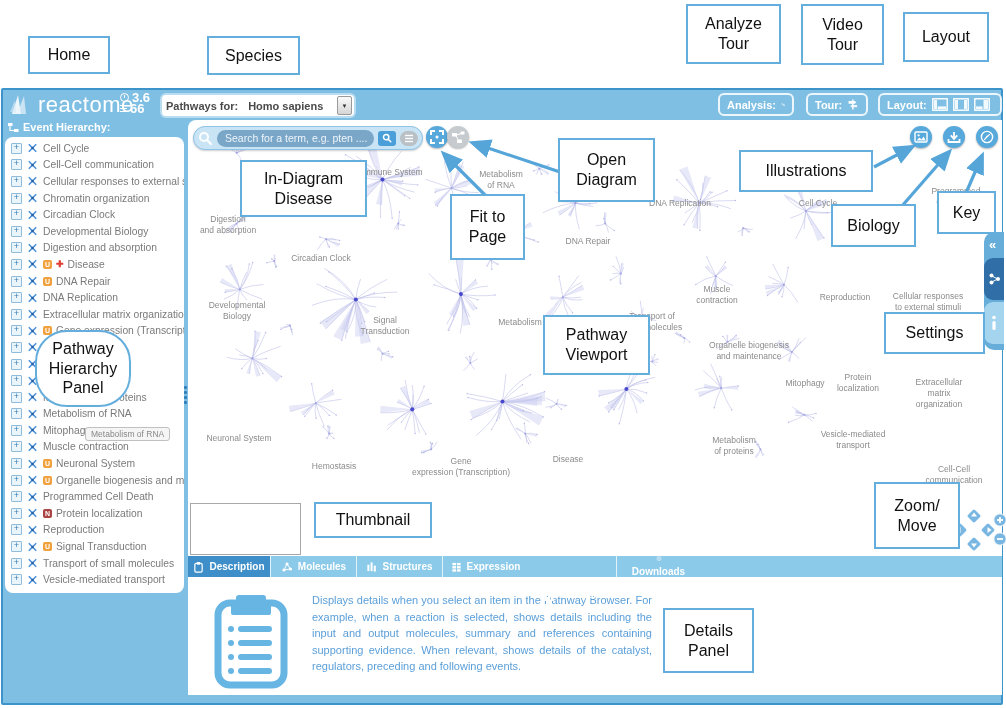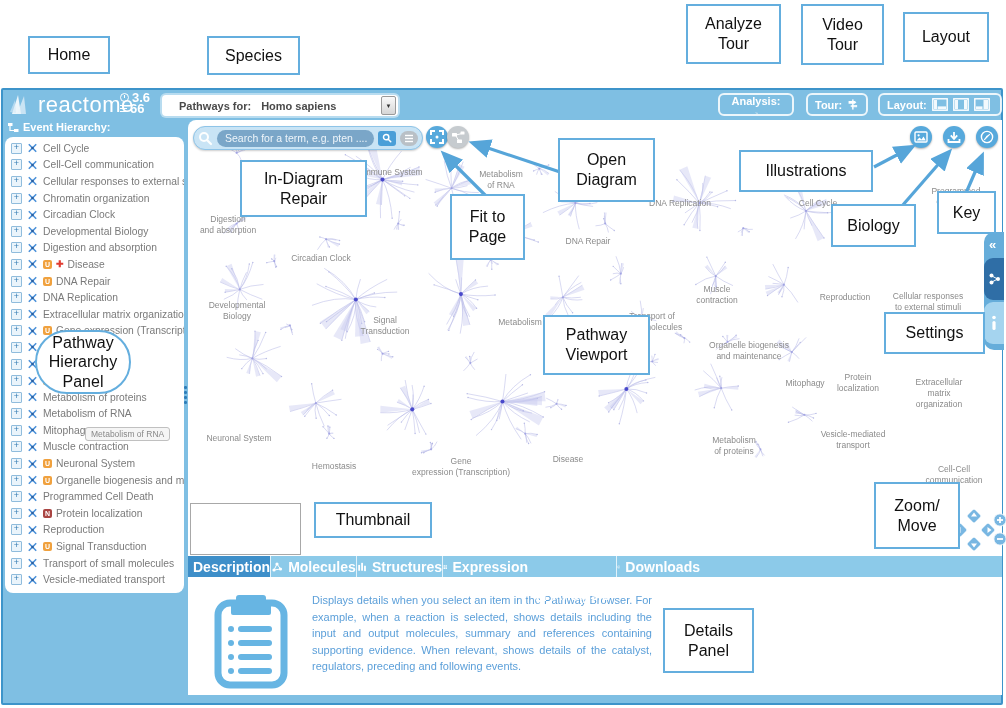--- a/index.html
+++ b/index.html
@@ -10,22 +10,22 @@
        border:2px solid #3d94ca;box-sizing:border-box;border-radius:2px;z-index:1;}
   
   .logo{position:absolute;left:8px;top:92px;display:flex;align-items:center;gap:4px;z-index:10;}
   .logo-text{color:#fff;font-size:22px;font-weight:300;letter-spacing:.5px;}
   .ver{position:absolute;left:120px;top:92px;color:#fff;font-size:13px;font-weight:bold;z-index:10;line-height:11px;}
   .ver .vrow{display:flex;align-items:center;gap:3px;}
   .vclock{width:7px;height:7px;border:1px solid #fff;border-radius:50%;display:inline-block;position:relative;}
   .vclock:after{content:"";position:absolute;left:2.5px;top:1px;width:1px;height:3px;background:#fff;}
   .vlist{width:7px;height:7px;display:inline-block;background:
      linear-gradient(#fff 0 1px,transparent 1px 3px,#fff 3px 4px,transparent 4px 6px,#fff 6px 7px);}
-  .dropdown{position:absolute;left:162px;top:95px;width:236px;height:21px;background:#fff;border-radius:4px;
-      display:flex;align-items:center;font-size:11px;font-weight:bold;color:#4a4a4a;padding-left:17px;
+  .dropdown{position:absolute;left:162px;top:95px;width:192px;height:21px;background:#fff;border-radius:4px;
+      display:flex;align-items:center;font-size:11px;font-weight:bold;color:#4a4a4a;padding-left:4px;
       box-sizing:border-box;z-index:10;box-shadow:0 0 0 2px rgba(255,255,255,.45);}
   .dd-val{margin-left:10px;}
   .dd-btn{margin-left:auto;margin-right:2px;width:13px;height:17px;background:linear-gradient(#fafafa,#d6d6d6);
       border:1px solid #9a9a9a;border-radius:2px;font-size:6px;color:#333;display:flex;align-items:center;justify-content:center;}
   .hbtn{position:absolute;top:93px;height:23px;border:2px solid rgba(255,255,255,.85);border-radius:6px;
       display:flex;align-items:center;gap:5px;padding:0 7px;color:#fff;font-weight:bold;font-size:11px;
       box-sizing:border-box;z-index:10;}
   
   .sb-title{position:absolute;left:8px;top:121px;display:flex;align-items:center;gap:4px;color:#fff;
       font-weight:bold;font-size:11px;z-index:5;}
@@ -71,21 +71,21 @@
   .rtab-light{top:302px;background:#a5d4ef;}
   .rchevron{position:absolute;left:989px;top:237px;color:#fff;font-size:13px;font-weight:bold;z-index:12;}
   
   .thumb{position:absolute;left:190px;top:503px;width:111px;height:52px;background:#fff;
       border:1px solid #a8a8a8;box-sizing:border-box;z-index:10;}
   
   .zoompad{position:absolute;left:950px;top:506px;z-index:12;}
   
   .tabbar{position:absolute;left:188px;top:556px;width:814px;height:21px;background:#8ccae9;display:flex;z-index:4;}
   .dtab{height:21px;display:flex;align-items:center;justify-content:center;gap:5px;color:#fff;
-      font-size:14px;font-weight:bold;border-left:1px solid rgba(255,255,255,.75);box-sizing:border-box;}
+      font-size:10px;font-weight:bold;border-left:1px solid rgba(255,255,255,.75);box-sizing:border-box;}
   .dtab:first-child{border-left:none;}
   .dtab.active{background:#3e8fc9;}
   .details{position:absolute;left:188px;top:577px;width:814px;height:118px;background:#fff;z-index:3;}
   .desc-text{position:absolute;left:124px;top:15px;width:340px;font-size:11px;line-height:16.5px;
       color:#5b9fd9;text-align:justify;}
   .clip-icon{position:absolute;left:26px;top:16px;}
   
   .callout{position:absolute;background:#fff;border:2px solid #64aede;z-index:60;display:flex;align-items:center;
       justify-content:center;text-align:center;font-size:16px;color:#111;line-height:1.22;padding:2px 8px;
       box-sizing:border-box;}
@@ -114,21 +114,21 @@
     <span>66</span>
     </span>
 </div>
 
 <div class="dropdown">
   <span>Pathways for:</span>
   <span class="dd-val">Homo sapiens</span>
   <span class="dd-btn">▼</span>
 </div>
 
-<div class="hbtn" style="left:718px;width:76px;flex-direction:column;">
+<div class="hbtn" style="left:718px;width:76px;">
   <span>Analysis:</span>
   <svg width="19" height="15" viewBox="0 0 19 15">
     <circle cx="5" cy="5" r="3.4" fill="none" stroke="#fff" stroke-width="1.6"></circle>
     <rect x="9" y="7" width="2.4" height="7" fill="#fff"></rect>
     <rect x="12.5" y="4" width="2.4" height="10" fill="#fff"></rect>
     <rect x="16" y="9" width="2.4" height="5" fill="#fff"></rect>
   </svg>
 </div>
 <div class="hbtn" style="left:806px;width:62px;">
   <span>Tour:</span>
@@ -1518,21 +1518,21 @@
       <svg width="12" height="12" viewBox="0 0 12 12">
         <g fill="#fff">
           <rect x="1.5" y="7" width="2.2" height="4"></rect>
           <rect x="5" y="3.5" width="2.2" height="7.5"></rect>
           <rect x="8.5" y="5.5" width="2.2" height="5.5"></rect>
         </g>
         <line x1="1" y1="11.5" x2="11" y2="11.5" stroke="#fff"></line>
       </svg>
       <span>Analysis</span>
     </div>
-    <div class="dtab" style="width: 84px;">
+    <div class="dtab" style="width: 84px; flex-direction: column;">
       <svg width="12" height="12" viewBox="0 0 12 12">
         <circle cx="6" cy="6" r="5" fill="none" stroke="#fff" stroke-width="1.2"></circle>
         <path d="M6 3 V7.5 M4 6 L6 8.2 L8 6" stroke="#fff" stroke-width="1.3" fill="none"></path>
       </svg>
       <span>Downloads</span>
     </div>
   </div>
 <div class="details">
   <svg class="clip-icon" width="74" height="96" viewBox="0 0 74 96">
     <rect x="4" y="10" width="66" height="82" rx="12" fill="none" stroke="#67b5e3" stroke-width="7"></rect>
@@ -1576,21 +1576,21 @@
 <div class="callout" style="left:686px;top:4px;width:95px;height:60px;">
     <span>Analyze Tour</span>
   </div>
 <div class="callout" style="left:801px;top:4px;width:83px;height:61px;">
     <span>Video Tour</span>
   </div>
 <div class="callout" style="left:903px;top:12px;width:86px;height:50px;">
     <span>Layout</span>
   </div>
 <div class="callout" style="left:240px;top:160px;width:127px;height:57px;">
-    <span>In-Diagram Repair</span>
+    <span>In-Diagram Disease</span>
   </div>
 <div class="callout" style="left:558px;top:138px;width:97px;height:64px;">
     <span>Open Diagram</span>
   </div>
 <div class="callout" style="left:450px;top:194px;width:75px;height:66px;">
     <span>Fit to Page</span>
   </div>
 <div class="callout" style="left:739px;top:150px;width:134px;height:42px;">
     <span>Illustrations</span>
   </div>
@@ -1599,21 +1599,21 @@
   </div>
 <div class="callout" style="left:937px;top:191px;width:59px;height:43px;">
     <span>Key</span>
   </div>
 <div class="callout" style="left:543px;top:315px;width:107px;height:60px;">
     <span>Pathway Viewport</span>
   </div>
 <div class="callout" style="left:884px;top:312px;width:101px;height:42px;">
     <span>Settings</span>
   </div>
-<div class="callout" style="left:35px;top:330px;width:96px;height:64px;border-radius:32px;">
+<div class="callout" style="left:35px;top:330px;width:96px;height:77px;border-radius:32px;">
     <span>Pathway Hierarchy Panel</span>
   </div>
 <div class="callout" style="left:314px;top:502px;width:118px;height:36px;">
     <span>Thumbnail</span>
   </div>
 <div class="callout" style="left:874px;top:482px;width:86px;height:67px;">
     <span>Zoom/ Move</span>
   </div>
 <div class="callout" style="left:663px;top:608px;width:91px;height:65px;">
     <span>Details Panel</span>

